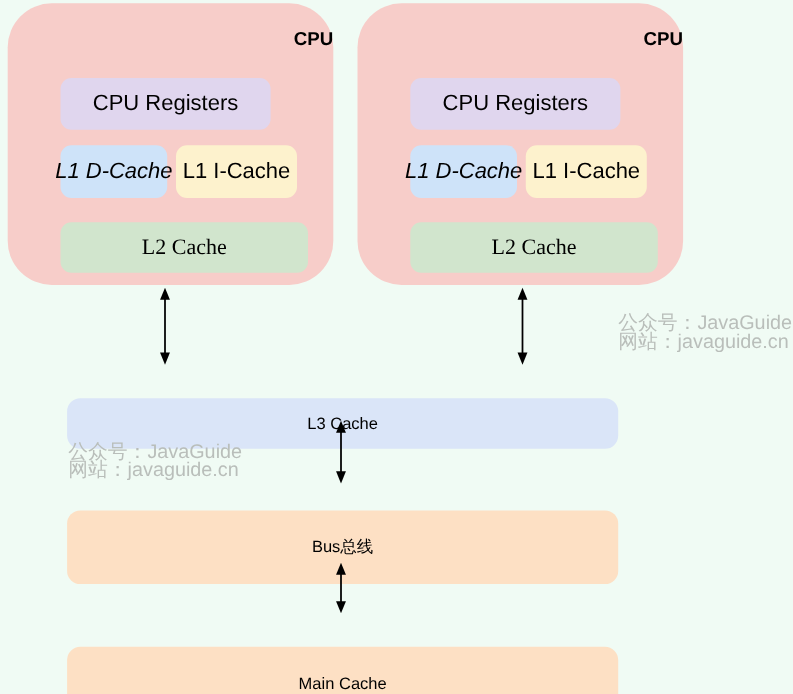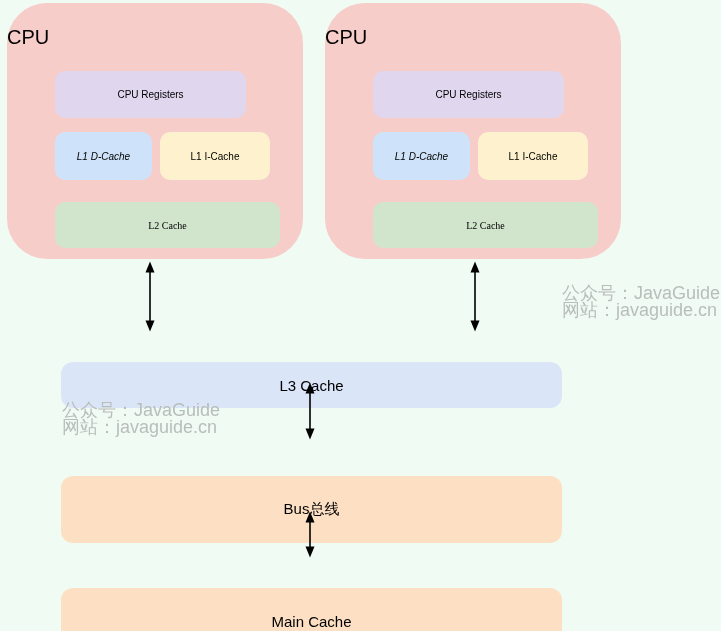--- a/index.html
+++ b/index.html
@@ -25,32 +25,32 @@
     border-radius: 40px;
     background: var(--cpu_block, #f7cdc9);
   }
   .cpu-block.first  { left: 7px; }
   .cpu-block.second { left: 325px; }
   .cpu-title {
     position: absolute;
     top: 23px;
     left: 0;
     width: 100%;
-    text-align: left;
-    font-size: 20px;
-    font-weight: normal;
+    text-align: right;
+    font-size: 17px;
+    font-weight: bold;
     color: #000;
   }
   .box {
     position: absolute;
     display: flex;
     align-items: center;
     justify-content: center;
     border-radius: 10px;
-    font-size: 10px;
+    font-size: 20px;
     color: #000;
     white-space: nowrap;
   }
   .box.registers { left: 48px; top: 68px;  width: 191px; height: 47px; background: var(--registers, #e0d6ee); }
   .box.l1d       { left: 48px; top: 129px; width: 97px;  height: 48px; background: var(--l1_dcache, #cee3f9); font-style: italic; }
   .box.l1i       { left: 153px; top: 129px; width: 110px; height: 48px; background: var(--l1_icache, #fdf2cd); }
   .box.l2        { left: 48px; top: 199px; width: 225px; height: 46px; background: var(--l2_cache, #d1e5cd); font-family: Liberation Serif, serif; }
   .wide-box {
     position: absolute;
     left: 61px;
@@ -58,21 +58,21 @@
     display: flex;
     align-items: center;
     justify-content: center;
     border-radius: 12px;
     font-size: 15px;
     color: #000;
     white-space: nowrap;
     margin-top: 28px;
   }
   .wide-box.l3     { top: 334px; height: 46px; background: var(--l3_cache, #dae5f8); }
-  .wide-box.bus    { top: 448px; height: 67px; background: var(--bus_memory, #fde0c4); border-radius: 12px; }
+  .wide-box.bus    { top: 436px; height: 67px; background: var(--bus_memory, #fde0c4); border-radius: 12px; }
   .wide-box.memory { top: 560px; height: 67px; background: var(--bus_memory, #fde0c4); }
   .arrow {
     position: absolute;
     width: 16px;
   }
   .arrow svg { display: block; }
   .arrow .stroke { stroke: var(--arrow, #000); }
   .arrow .fill   { fill: var(--arrow, #000); }
   .watermark {
     position: absolute;

